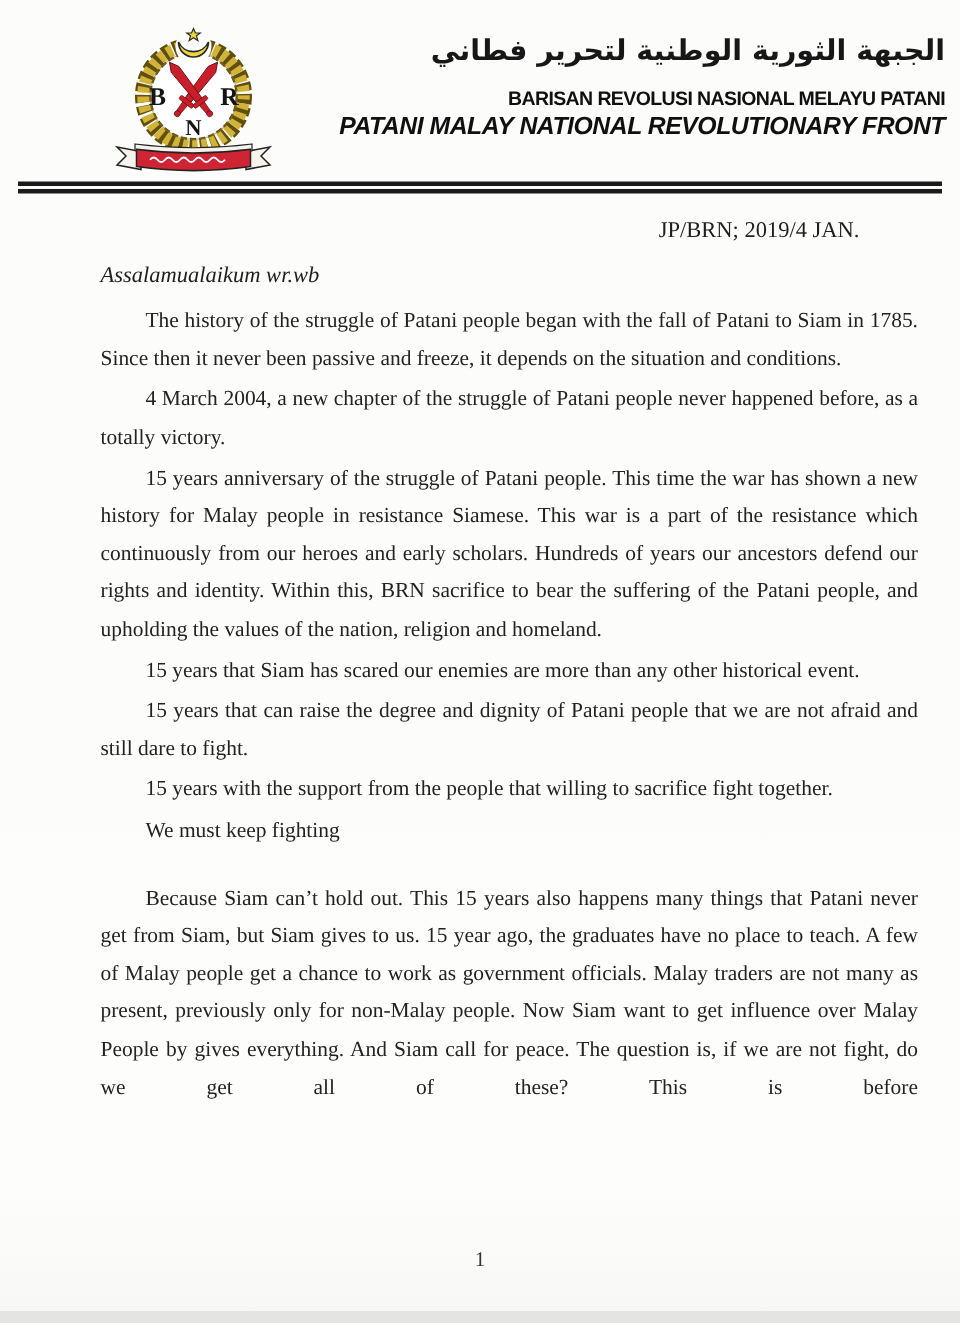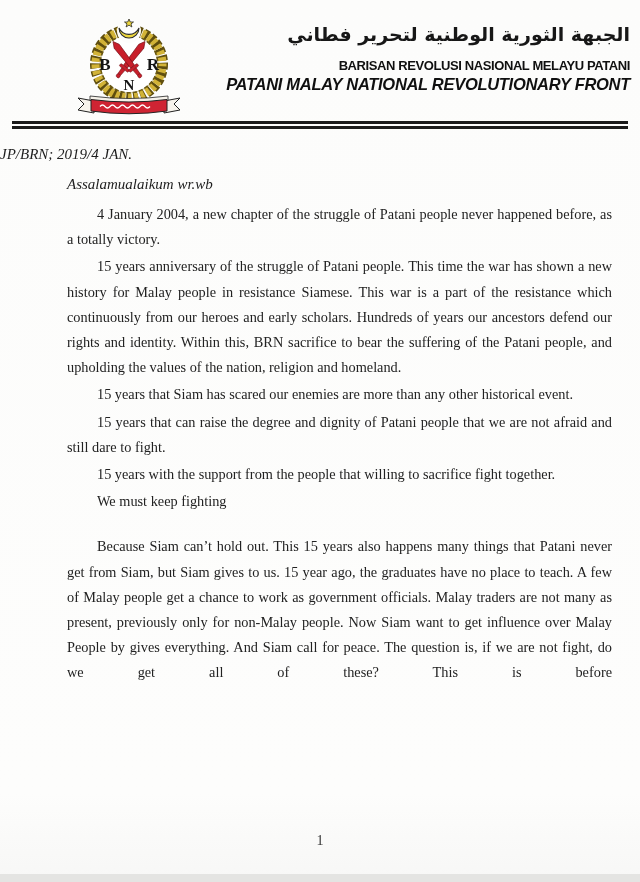--- a/index.html
+++ b/index.html
@@ -23,21 +23,21 @@
   }
   .org-english{
     font-family:"Liberation Sans", sans-serif;font-weight:bold;
     font-size:16.5px;letter-spacing:-0.3px;color:#101010;margin-top:2px;white-space:nowrap;font-style:italic;
   }
   .double-rule{
     position:absolute;top:121px;left:12px;right:12px;height:2px;
     border-top:3px solid #1b1b1b;border-bottom:3px solid #1b1b1b;
   }
   
-  .ref-line{position:absolute;top:146px;left:0;right:67px;text-align:left;font-size:15px;font-style:italic;}
+  .ref-line{position:absolute;top:146px;left:0;right:67px;text-align:right;font-size:15px;}
   .salutation{position:absolute;top:176px;left:67px;font-style:italic;font-size:15px;}
   .letter-body{position:absolute;top:202px;left:67px;width:545px;}
   .letter-body p{
     margin:0 0 2px 0;text-indent:30px;text-align:justify;
     font-size:14.3px;line-height:25.2px;color:#222;
   }
   .letter-body p.cont{text-align-last:justify;margin-top:20px;}
   .page-number{position:absolute;top:833px;left:0;width:100%;text-align:center;font-size:14px;color:#333;}
   .scan-edge-bottom{position:absolute;bottom:0;left:0;right:0;height:8px;background:#e4e4e2;}
 </style>
@@ -100,21 +100,22 @@
     <div class="org-english">PATANI MALAY NATIONAL REVOLUTIONARY FRONT</div>
   </div>
 
   <div class="double-rule"></div>
 
   <div class="ref-line">JP/BRN; 2019/4 JAN.</div>
 
   <div class="salutation">Assalamualaikum wr.wb</div>
 
   <div class="letter-body">
-    <p>4 January 2004, a new chapter of the struggle of Patani people never happened before, as a totally victory.</p>
+    <p>The history of the struggle of Patani people began with the fall of Patani to Siam in 1785. Since then it never been passive and freeze, it depends on the situation and conditions.</p>
+    <p>4 March 2004, a new chapter of the struggle of Patani people never happened before, as a totally victory.</p>
     <p>15 years anniversary of the struggle of Patani people. This time the war has shown a new history for Malay people in resistance Siamese. This war is a part of the resistance which continuously from our heroes and early scholars. Hundreds of years our ancestors defend our rights and identity. Within this, BRN sacrifice to bear the suffering of the Patani people, and upholding the values of the nation, religion and homeland.</p>
     <p>15 years that Siam has scared our enemies are more than any other historical event.</p>
     <p>15 years that can raise the degree and dignity of Patani people that we are not afraid and still dare to fight.</p>
     <p>15 years with the support from the people that willing to sacrifice fight together.</p>
     <p>We must keep fighting</p>
     <p class="cont">Because Siam can’t hold out. This 15 years also happens many things that Patani never get from Siam, but Siam gives to us. 15 year ago, the graduates have no place to teach. A few of Malay people get a chance to work as government officials. Malay traders are not many as present, previously only for non-Malay people. Now Siam want to get influence over Malay People by gives everything. And Siam call for peace. The question is, if we are not fight, do we get all of these? This is before</p>
   </div>
 
   <div class="page-number">1</div>
 

